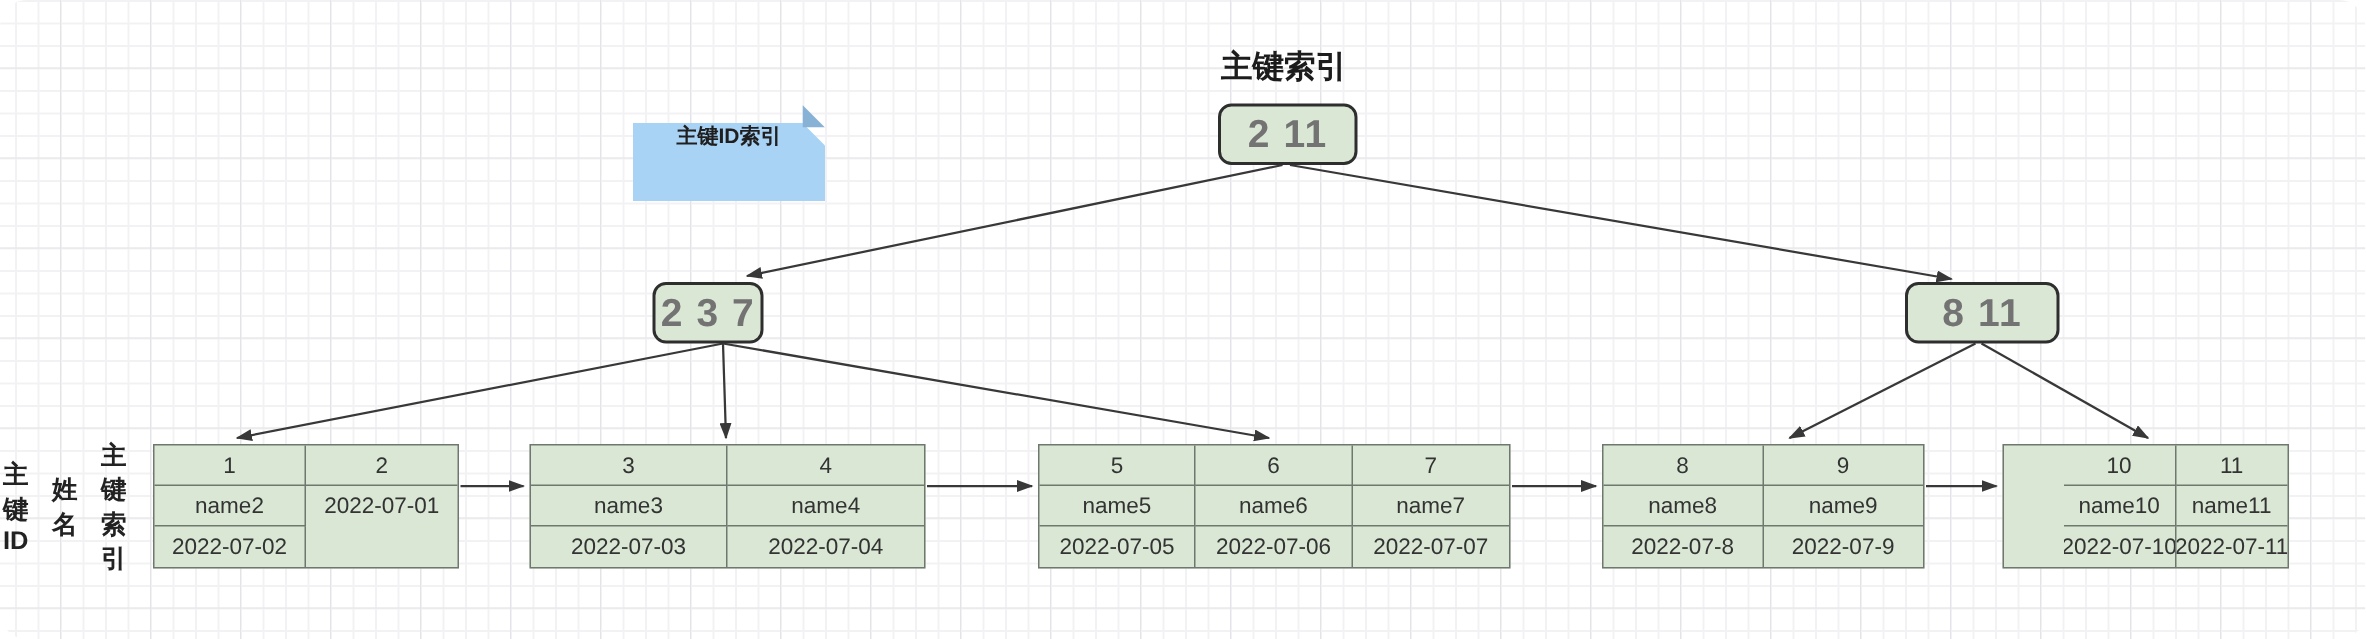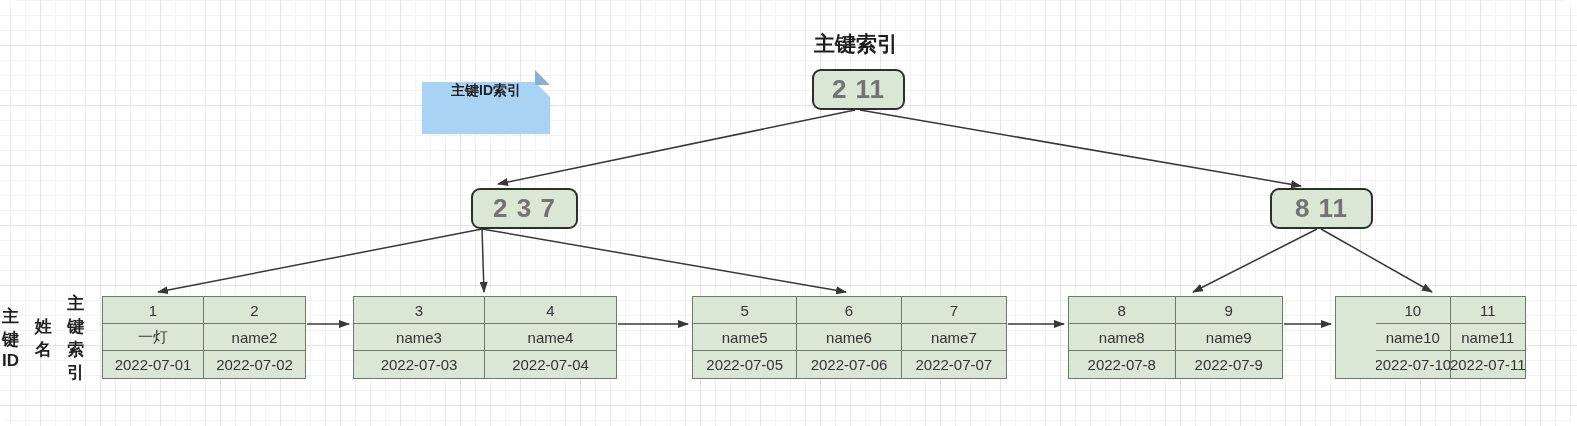--- a/index.html
+++ b/index.html
@@ -41,21 +41,21 @@
     background:var(--node_fill,#d9e7d4);
     border:2px solid var(--node_border,#2e2e2e);
     border-radius:9px;
     display:flex;align-items:center;justify-content:center;
     font-size:26px;font-weight:600;color:#737373;
     letter-spacing:1px;
     box-sizing:border-box;
     text-align:center;
   }
   .bnode.root{left:812px;top:69px;width:93px;height:41px;}
-  .bnode.n237{left:435px;top:188px;width:107px;height:41px;margin-left:36px;}
+  .bnode.n237{left:435px;top:188px;width:74px;height:41px;}
   .bnode.n811{left:1270px;top:188px;width:103px;height:41px;}
 
   .rowlabels{
     position:absolute;left:2px;top:296px;width:98px;height:84px;
     display:flex;flex-direction:row;
   }
   .rowlabels .rl{
     flex:1;display:flex;align-items:center;justify-content:center;
     font-size:17px;font-weight:700;color:#222222;
   }
@@ -126,21 +126,20 @@
 
   <div class="rowlabels">
     <div class="rl">主键ID</div>
     <div class="rl">姓名</div>
     <div class="rl">主键索引</div>
   </div>
 
   <div class="leaf cols2 leaf1">
     <div class="cell">1</div>
     <div class="cell">2</div>
-    <div class="cell">一灯</div>
     <div class="cell">name2</div>
     <div class="cell">2022-07-01</div>
     <div class="cell">2022-07-02</div>
   </div>
 
   <div class="leaf cols2 leaf2">
     <div class="cell">3</div>
     <div class="cell">4</div>
     <div class="cell">name3</div>
     <div class="cell">name4</div>

